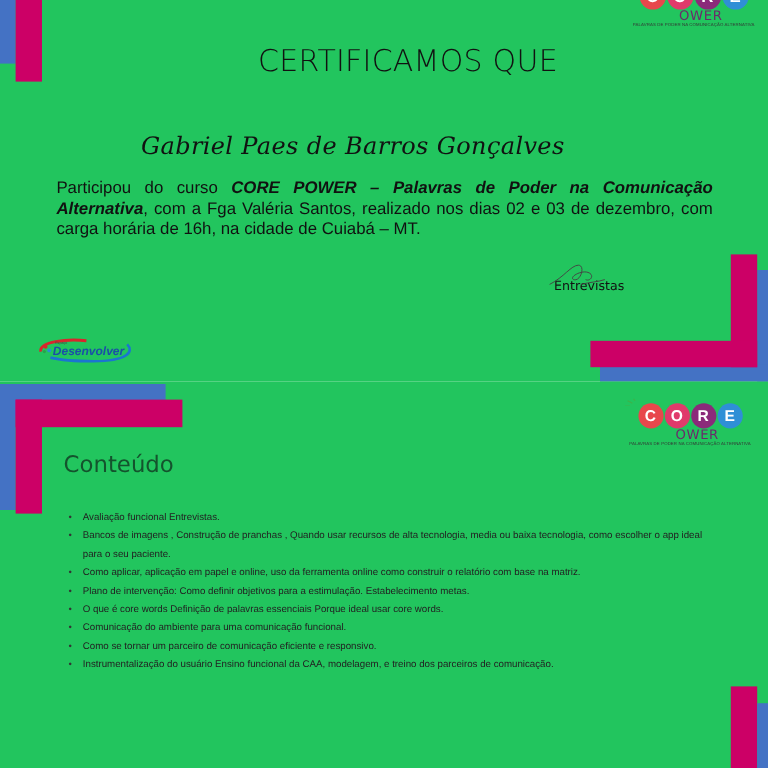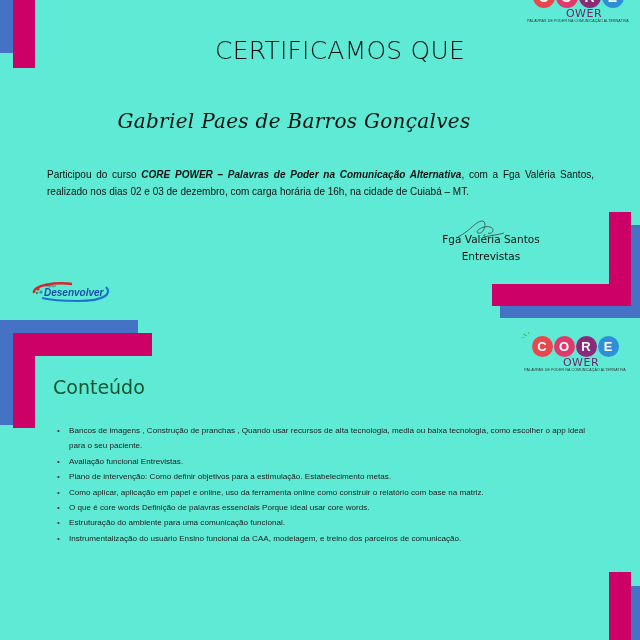--- a/index.html
+++ b/index.html
@@ -1,19 +1,19 @@
 <!DOCTYPE html>
 <html><head>
   <meta charset="utf-8">
   <style>
     * { margin: 0; padding: 0; box-sizing: border-box; }
     html, body { width: 640px; height: 640px; overflow: hidden; background: #ffffff; }
     body { position: relative; font-family: "Liberation Sans", sans-serif; color: #111; }
 
-    .page { position: absolute; left: 0; width: 640px; background: #5eead4; overflow: hidden; }
+    .page { position: absolute; left: 0; width: 640px; background: #22c55e; overflow: hidden; }
     .page-1 { top: 0; height: 318px; }
     .page-2 { top: 318px; height: 322px; }
 
     .deco { position: absolute; }
     .blue { background: #4472c4; }
     .pink { background: #cc0066; }
 
     
     .logo-core { position: absolute; display: flex; flex-direction: column; align-items: center; }
     .logo-core .circles { display: flex; gap: 1px; align-items: center; }
@@ -24,21 +24,21 @@
     .title {
       position: absolute; top: 36px; left: 0; width: 640px; text-align: center;
       font-family: "DejaVu Sans", sans-serif; font-weight: 300; font-size: 25px; letter-spacing: 0.2px; color: #111; margin-left: 20px;
     }
     .recipient {
       position: absolute; top: 109px; left: 0; width: 588px; text-align: center;
       font-family: "DejaVu Serif", serif; font-style: italic; font-size: 20px; color: #111; letter-spacing: 0.3px;
     }
     .body-text {
       position: absolute; top: 148px; left: 47px; width: 547px;
-      font-size: 10px; line-height: 17px; text-align: justify; color: #111; margin-top: 18px;
+      font-size: 14px; line-height: 17px; text-align: justify; color: #111;
     }
     .body-text b { font-weight: bold; font-style: italic; }
 
     .sig { position: absolute; text-align: center; font-family: "DejaVu Sans", sans-serif; font-size: 10.5px; line-height: 17px; color: #111; }
     .sig .scribble { position: absolute; pointer-events: none; }
 
     .logo-desenvolver {
       position: absolute; left: 28px; top: 281px; width: 84px; height: 22px;
     }
 
@@ -75,21 +75,20 @@
   <div class="title">CERTIFICAMOS QUE</div>
   <div class="recipient">Gabriel Paes de Barros Gonçalves</div>
 
   <div class="body-text"><span>Participou do curso </span><b>CORE POWER – Palavras de Poder na Comunicação Alternativa</b><span>, com a Fga Valéria Santos, realizado nos dias 02 e 03 de dezembro, com carga horária de 16h, na cidade de Cuiabá – MT.</span></div>
 
 
   <div class="sig" style="left:426px;top:231px;width:130px;">
     <svg class="scribble" style="left:28px;top:-14px;" width="60" height="24" viewBox="0 0 60 24">
       <path d="M4 20 C16 14, 22 4, 28 4 C34 4, 30 18, 24 16 C20 14, 30 8, 36 10 C42 12, 38 18, 34 16 M30 20 C38 18, 44 18, 50 16" fill="none" stroke="#444" stroke-width="0.8"></path>
     </svg>
-    <div>Fga Valéria Santos</div>
     <div>Entrevistas</div>
   </div>
 
   <svg class="logo-desenvolver" viewBox="0 0 84 22">
     <path d="M6 12 C4 4, 28 1, 44 3" fill="none" stroke="#d8262c" stroke-width="2.4"></path>
     <path d="M78 6 C84 12, 78 20, 50 20 C36 20, 22 19, 14 17" fill="none" stroke="#1b75d0" stroke-width="2.2"></path>
     <circle cx="10" cy="8" r="1.6" fill="#d8262c"></circle>
     <circle cx="13" cy="11" r="1.6" fill="#2a8bd6"></circle>
     <circle cx="9" cy="12" r="1.3" fill="#29a34a"></circle>
     <text x="18" y="6" font-size="3" fill="#444" font-family="Liberation Sans, sans-serif">Espaço</text>
@@ -123,20 +122,21 @@
     <div class="tag">PALAVRAS DE PODER NA COMUNICAÇÃO ALTERNATIVA</div>
   </div>
 
   <div class="deco pink" style="left:609px;top:254px;width:22px;height:68px;"></div>
   <div class="deco blue" style="left:631px;top:268px;width:9px;height:54px;"></div>
 </div>
 
 <div class="section-title">Conteúdo</div>
 
 <ul class="content-list">
+  <li>Avaliação funcional Entrevistas.</li>
   <li>Bancos de imagens , Construção de pranchas , Quando usar recursos de alta tecnologia, media ou baixa tecnologia, como escolher o app ideal para o seu paciente.</li>
-  <li>Avaliação funcional Entrevistas.</li>
+  <li>Como aplicar, aplicação em papel e online, uso da ferramenta online como construir o relatório com base na matriz.</li>
   <li>Plano de intervenção: Como definir objetivos para a estimulação. Estabelecimento metas.</li>
-  <li>Como aplicar, aplicação em papel e online, uso da ferramenta online como construir o relatório com base na matriz.</li>
   <li>O que é core words Definição de palavras essenciais Porque ideal usar core words.</li>
-  <li>Estruturação do ambiente para uma comunicação funcional.</li>
+  <li>Comunicação do ambiente para uma comunicação funcional.</li>
+  <li>Como se tornar um parceiro de comunicação eficiente e responsivo.</li>
   <li>Instrumentalização do usuário Ensino funcional da CAA, modelagem, e treino dos parceiros de comunicação.</li>
 </ul>
 
 </body></html>

